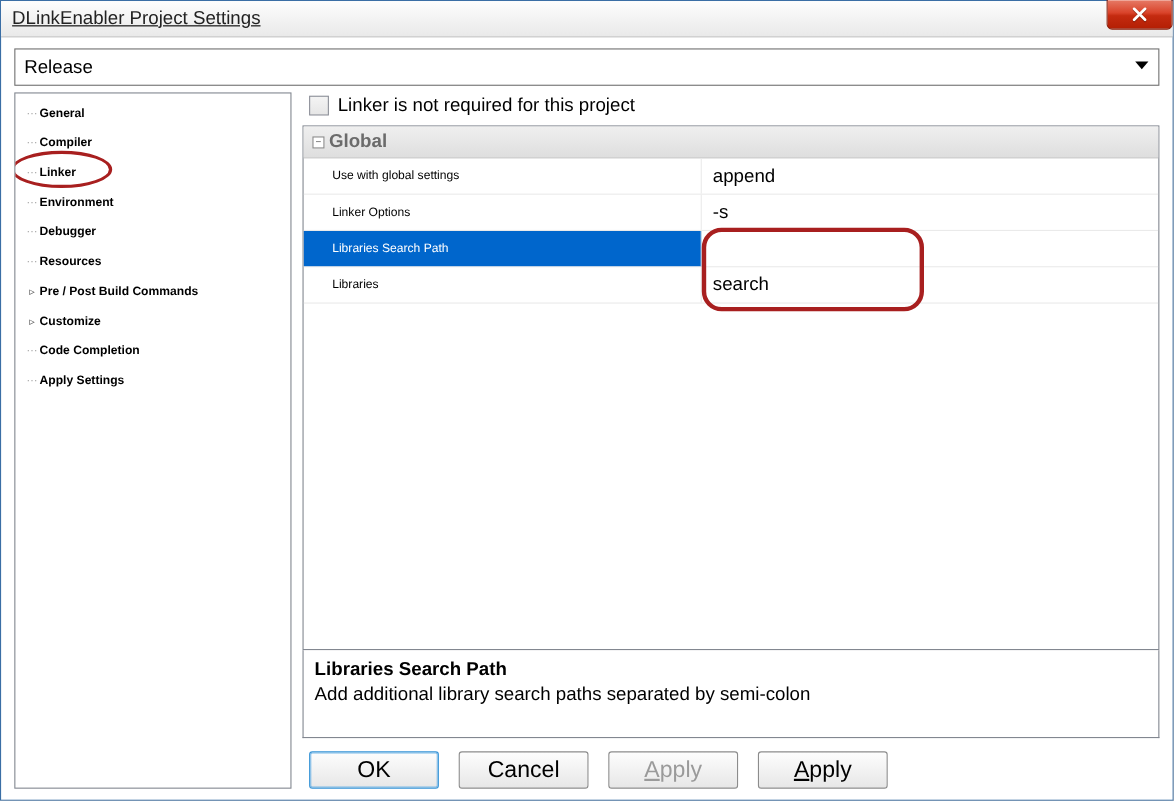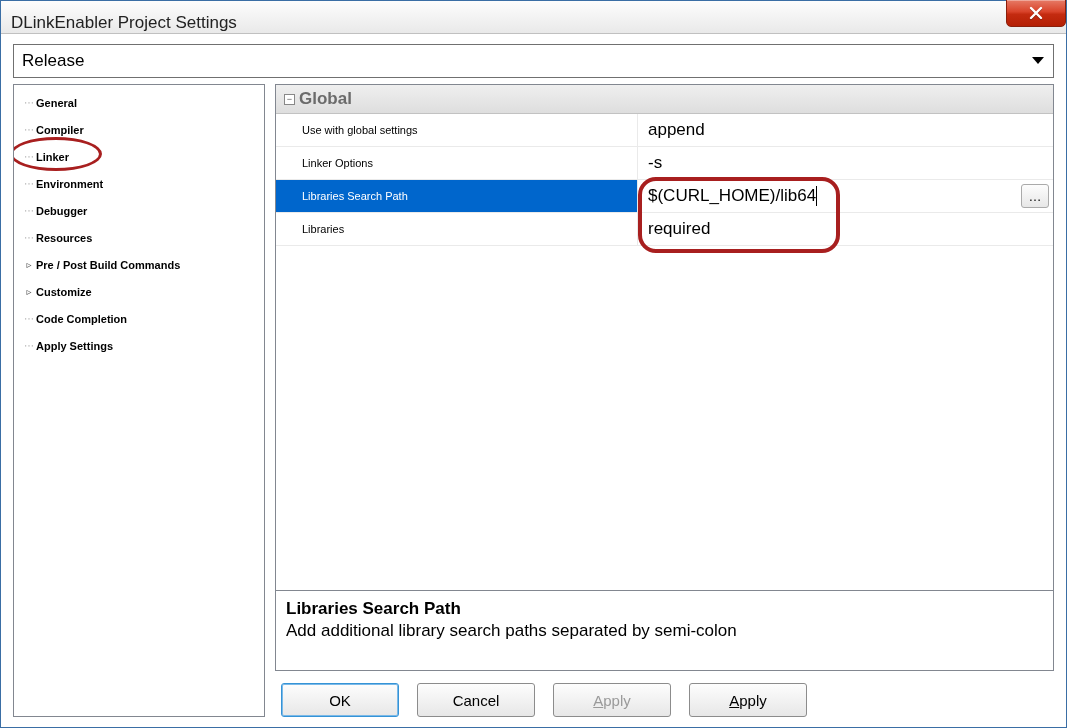--- a/index.html
+++ b/index.html
@@ -18,23 +18,24 @@
       border: 1px solid #3a6ea5;
       display: flex;
       flex-direction: column;
       box-shadow: 0 4px 20px rgba(0,0,0,0.4);
     }
     .titlebar {
       height: 33px;
       background: linear-gradient(#fdfdfd, #e9e9e9);
       border-bottom: 1px solid #c0c0c0;
       display: flex;
-      align-items: flex-end;
+      align-items: center;
       padding-left: 10px;
       position: relative;
+      text-decoration: underline;
     }
     .titlebar-text {
       font-size: 17px;
       color: #222;
     }
     .close-btn {
       position: absolute;
       right: 0;
       top: -2px;
       width: 60px;
@@ -212,21 +213,21 @@
       padding-top: 12px;
       padding-left: 6px;
     }
     .btn {
       width: 118px;
       height: 34px;
       border:1px solid #8c8c8c;
       border-radius:3px;
       background: linear-gradient(#fdfdfd,#e7e7e7);
       display:flex;align-items:center;justify-content:center;
-      font-size: 15px;
+      font-size: 21px;
       cursor:pointer;
     }
     .btn.primary { border:1px solid #3593d6; box-shadow: 0 0 0 1px #7ab9e8 inset; }
     .btn.disabled { color:#9a9a9a; cursor:default; }
     .underline-first::first-letter { text-decoration: underline; }
     .annotation-ellipse {
       position:absolute;
       border: 3px solid #a81f1f;
       border-radius: 50%;
       pointer-events:none;
@@ -302,45 +303,45 @@
         <span class="tree-label">Code Completion</span>
       </div>
       <div class="tree-item">
         <span class="tree-branch">⋯</span>
         <span class="tree-label">Apply Settings</span>
       </div>
       <div class="annotation-ellipse" style="left:-4px; top:52px; width:92px; height:34px;"></div>
     </div>
 
     <div class="right-panel">
+      <div class="checkbox-row">
+        <div class="checkbox-box"></div>
+        <span class="checkbox-label">Linker is not required for this project</span>
+      </div>
 
       <div class="options-grid" style="position:relative;">
         <div class="options-header">
           <span class="collapse-box">−</span>
           <span class="options-header-title">Global</span>
         </div>
         <div class="grid-body">
           <div class="grid-row">
             <div class="grid-key">Use with global settings</div>
             <div class="grid-val">append</div>
           </div>
           <div class="grid-row">
             <div class="grid-key">Linker Options</div>
             <div class="grid-val">-s</div>
           </div>
           <div class="grid-row selected">
             <div class="grid-key">Libraries Search Path</div>
-            <div class="grid-val">
-              <span class="text-caret">$(CURL_HOME)/lib64</span>
-              <div class="ellipsis-btn">…</div>
-            </div>
           </div>
           <div class="grid-row">
             <div class="grid-key">Libraries</div>
-            <div class="grid-val">required</div>
+            <div class="grid-val">search</div>
           </div>
         </div>
         <div class="annotation-roundrect" style="left:362px; top:92px; width:202px; height:76px;"></div>
       </div>
 
       <div class="desc-panel">
         <div class="desc-title">Libraries Search Path</div>
         <div class="desc-text">Add additional library search paths separated by semi-colon</div>
       </div>
 

